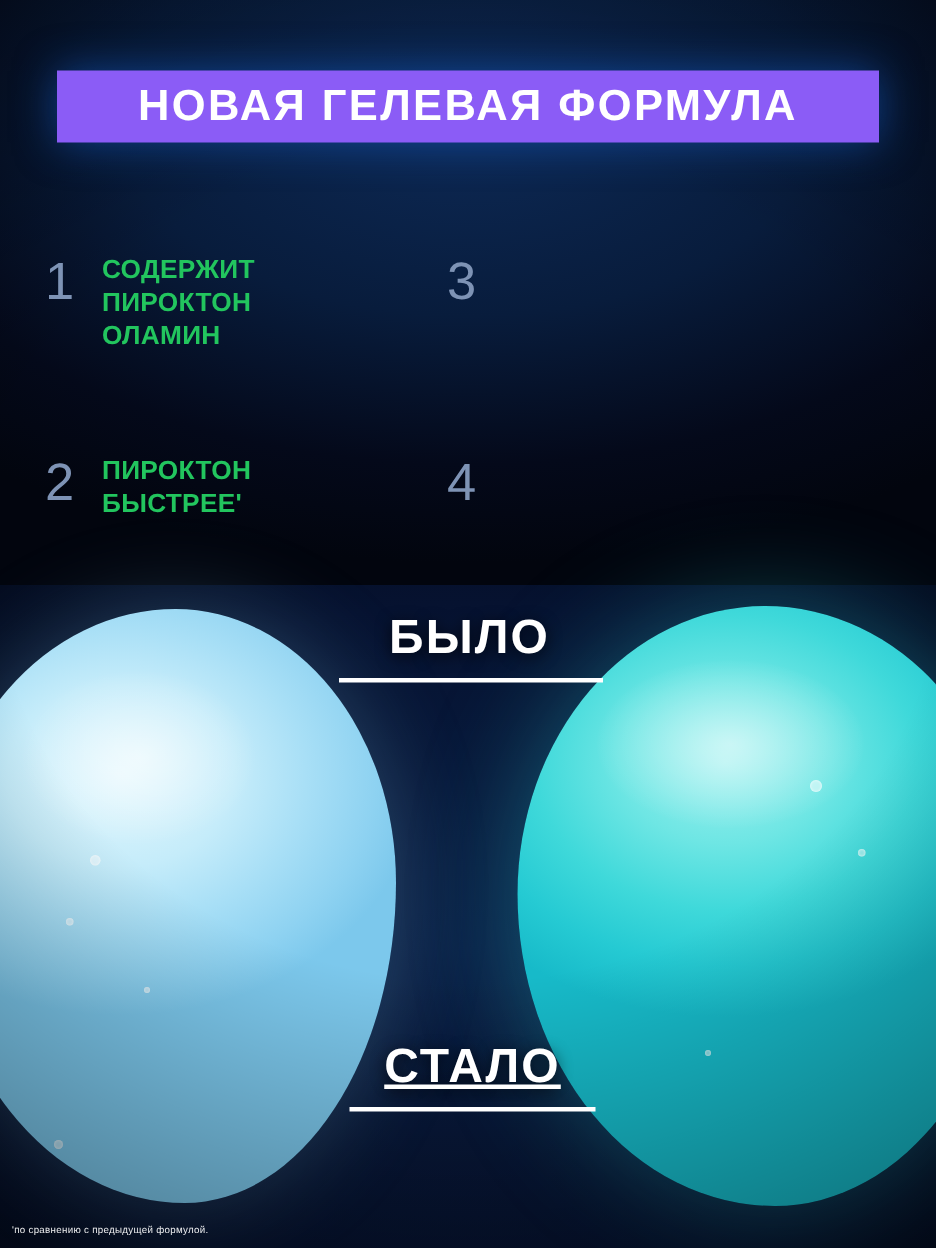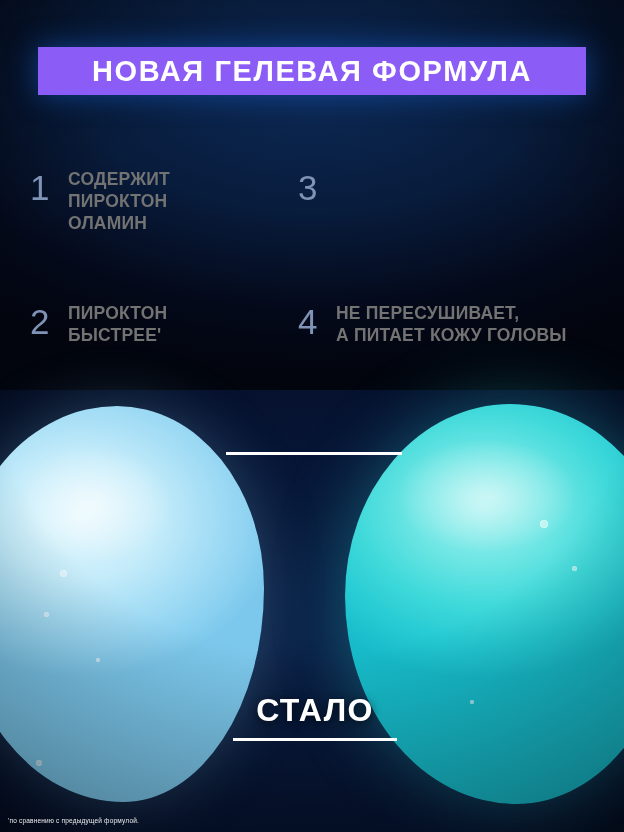--- a/index.html
+++ b/index.html
@@ -81,21 +81,21 @@
   .feature-num {
     color: #7e93b5;
     font-size: 35px;
     font-weight: normal;
     line-height: 1;
     width: 38px;
     flex: none;
     padding-top: 2px;
   }
   .feature-text {
-    color: #737373;
+    color: #22c55e;
     font-size: 17.5px;
     font-weight: bold;
     line-height: 1.26;
     letter-spacing: 0.2px;
     white-space: pre-line;
   }
 
   
   .blob-left {
     position: absolute;
@@ -179,20 +179,21 @@
     position: absolute;
     left: 225px;
     top: 692px;
     width: 180px;
     text-align: center;
     color: #ffffff;
     font-size: 32px;
     font-weight: bold;
     letter-spacing: 1.4px;
     text-shadow: 0 2px 10px rgba(0,0,0,0.75);
+    text-decoration: underline;
   }
   .label-after-underline {
     position: absolute;
     left: 233px;
     top: 738px;
     width: 164px;
     height: 3px;
     background: #ffffff;
   }
 
@@ -241,24 +242,23 @@
     <div class="feature">
       <div class="feature-num">3</div>
     </div>
     <div class="feature">
       <div class="feature-num">2</div>
       <div class="feature-text">ПИРОКТОН
 БЫСТРЕЕ'</div>
     </div>
     <div class="feature">
       <div class="feature-num">4</div>
-      <div class="feature-text">НЕ ПЕРЕСУШИВАЕТ,
-А ПИТАЕТ КОЖУ ГОЛОВЫ</div>
     </div>
   </div>
 
+  <div class="label-before">БЫЛО</div>
   <div class="label-before-underline"></div>
   <div class="label-after">СТАЛО</div>
   <div class="label-after-underline"></div>
 
   <div class="footnote">'по сравнению с предыдущей формулой.</div>
 
 </div>
 
 </body></html>

